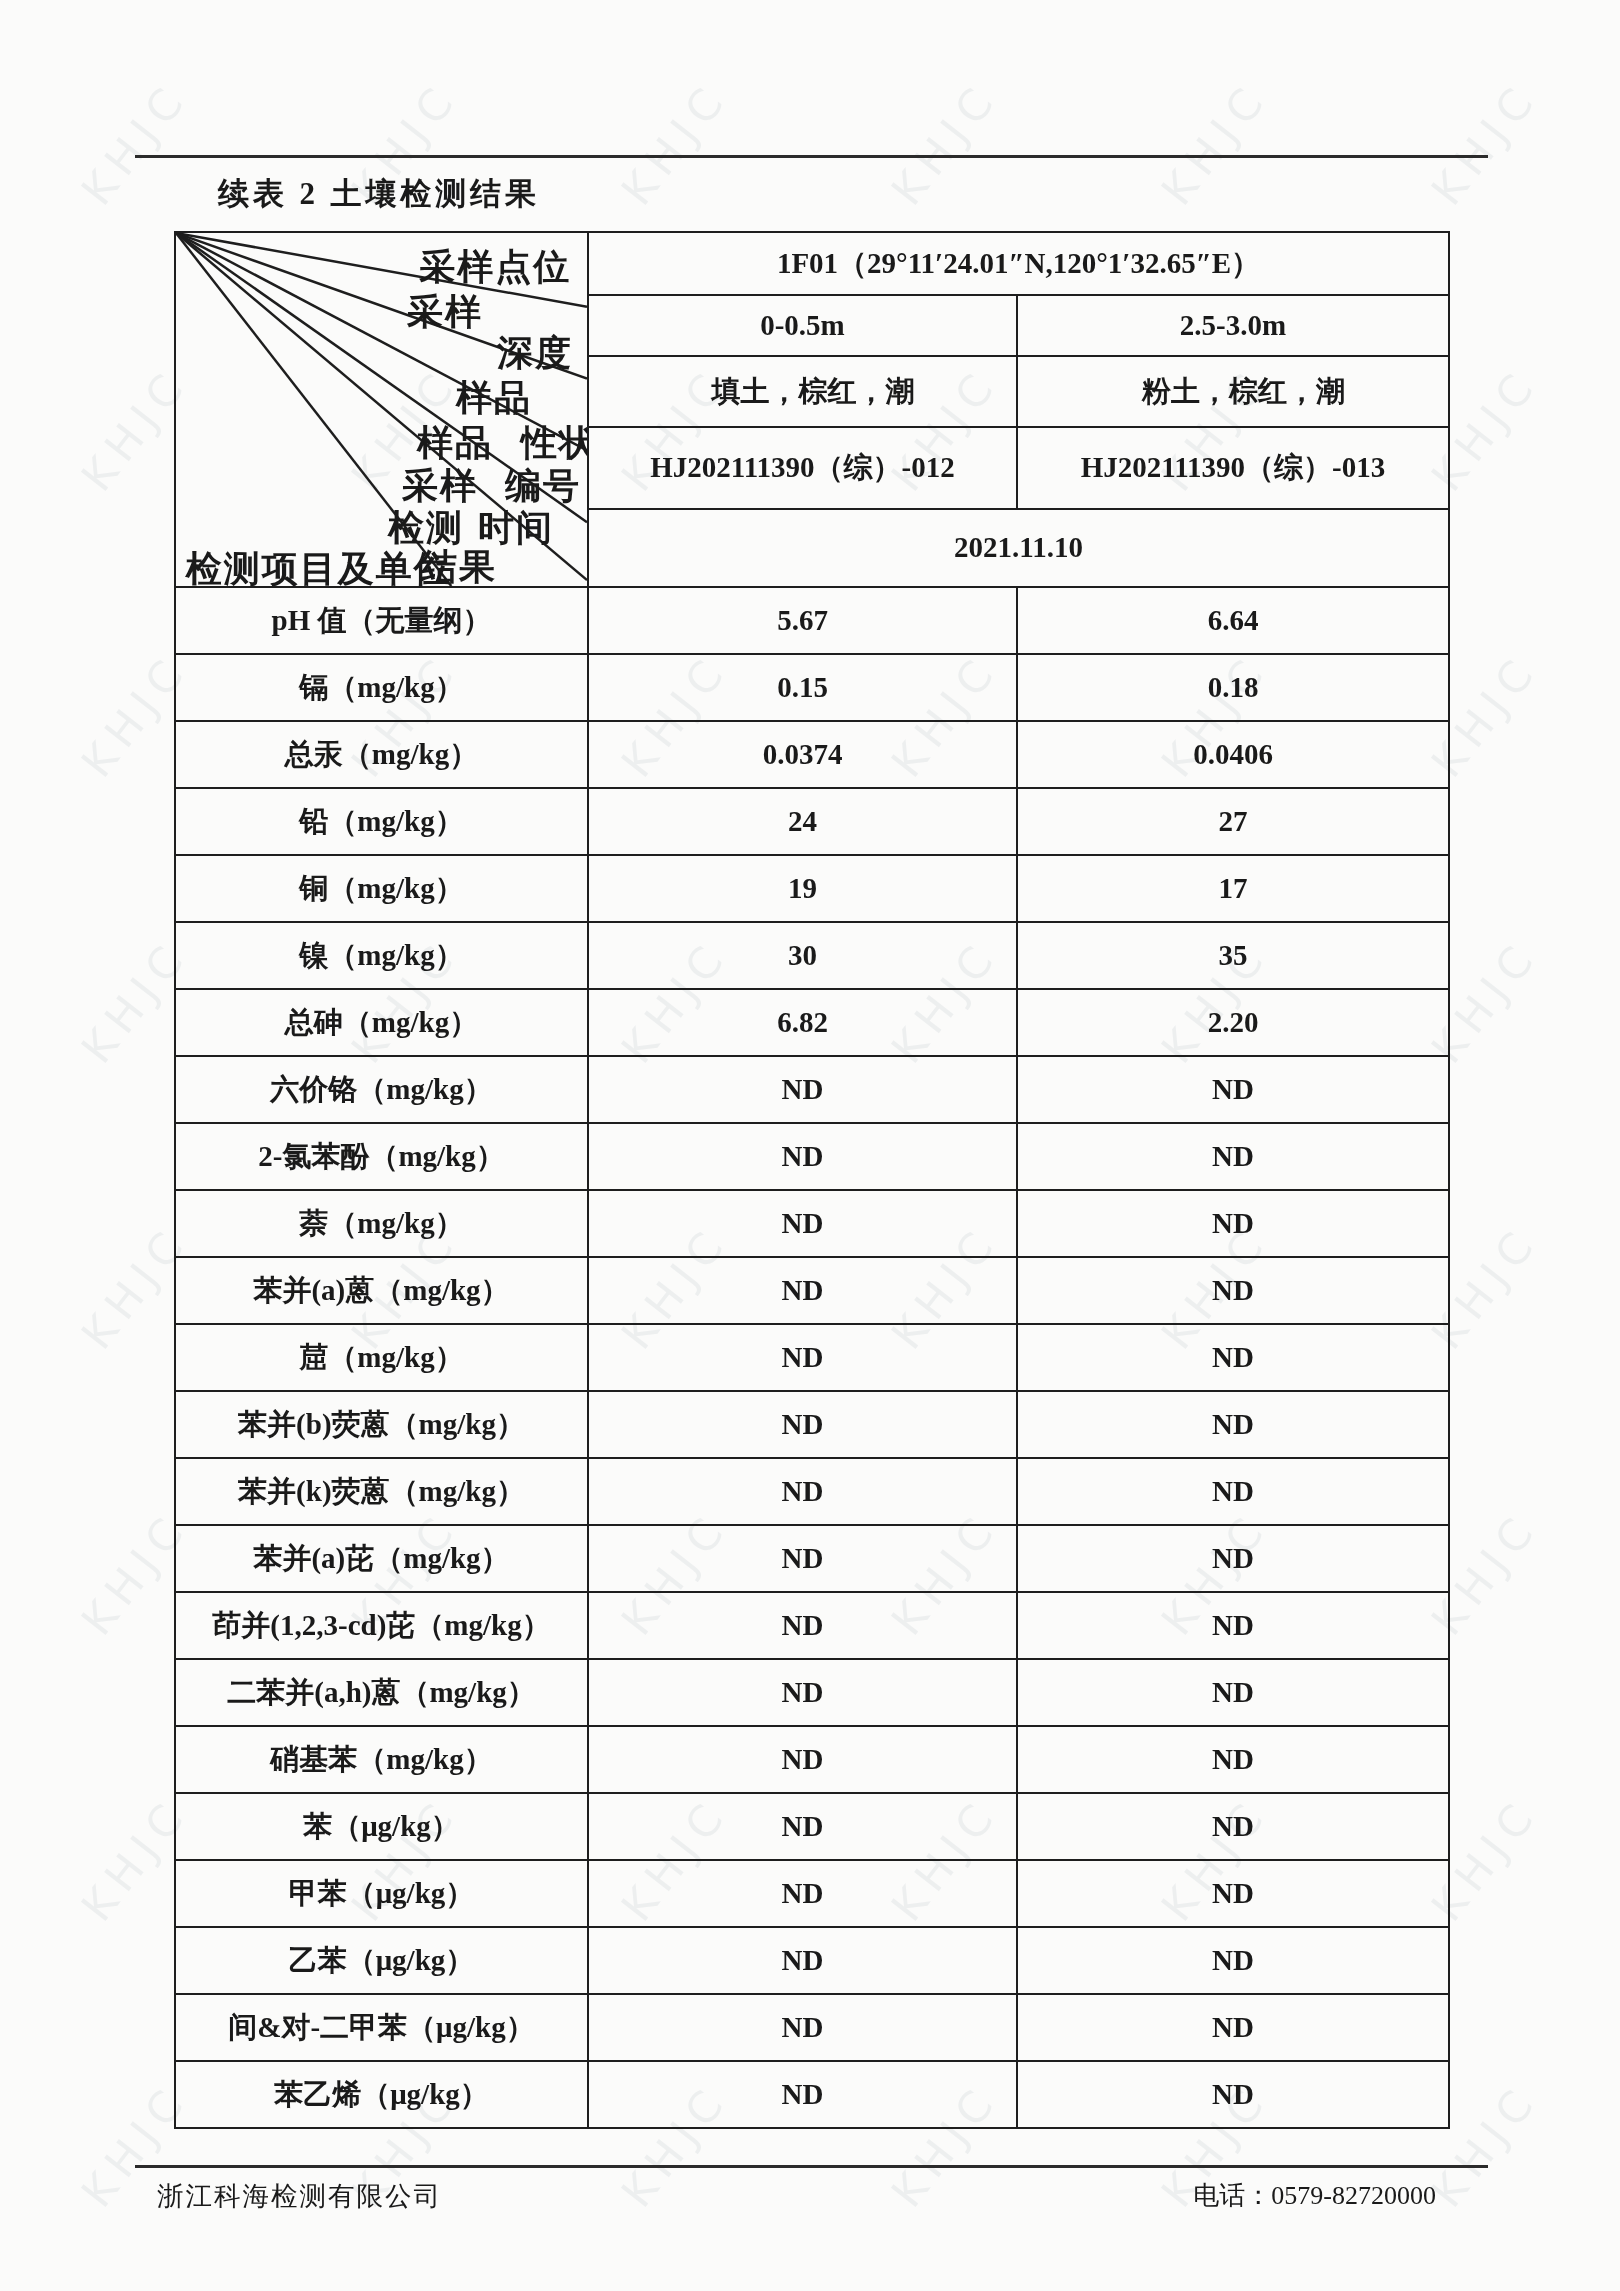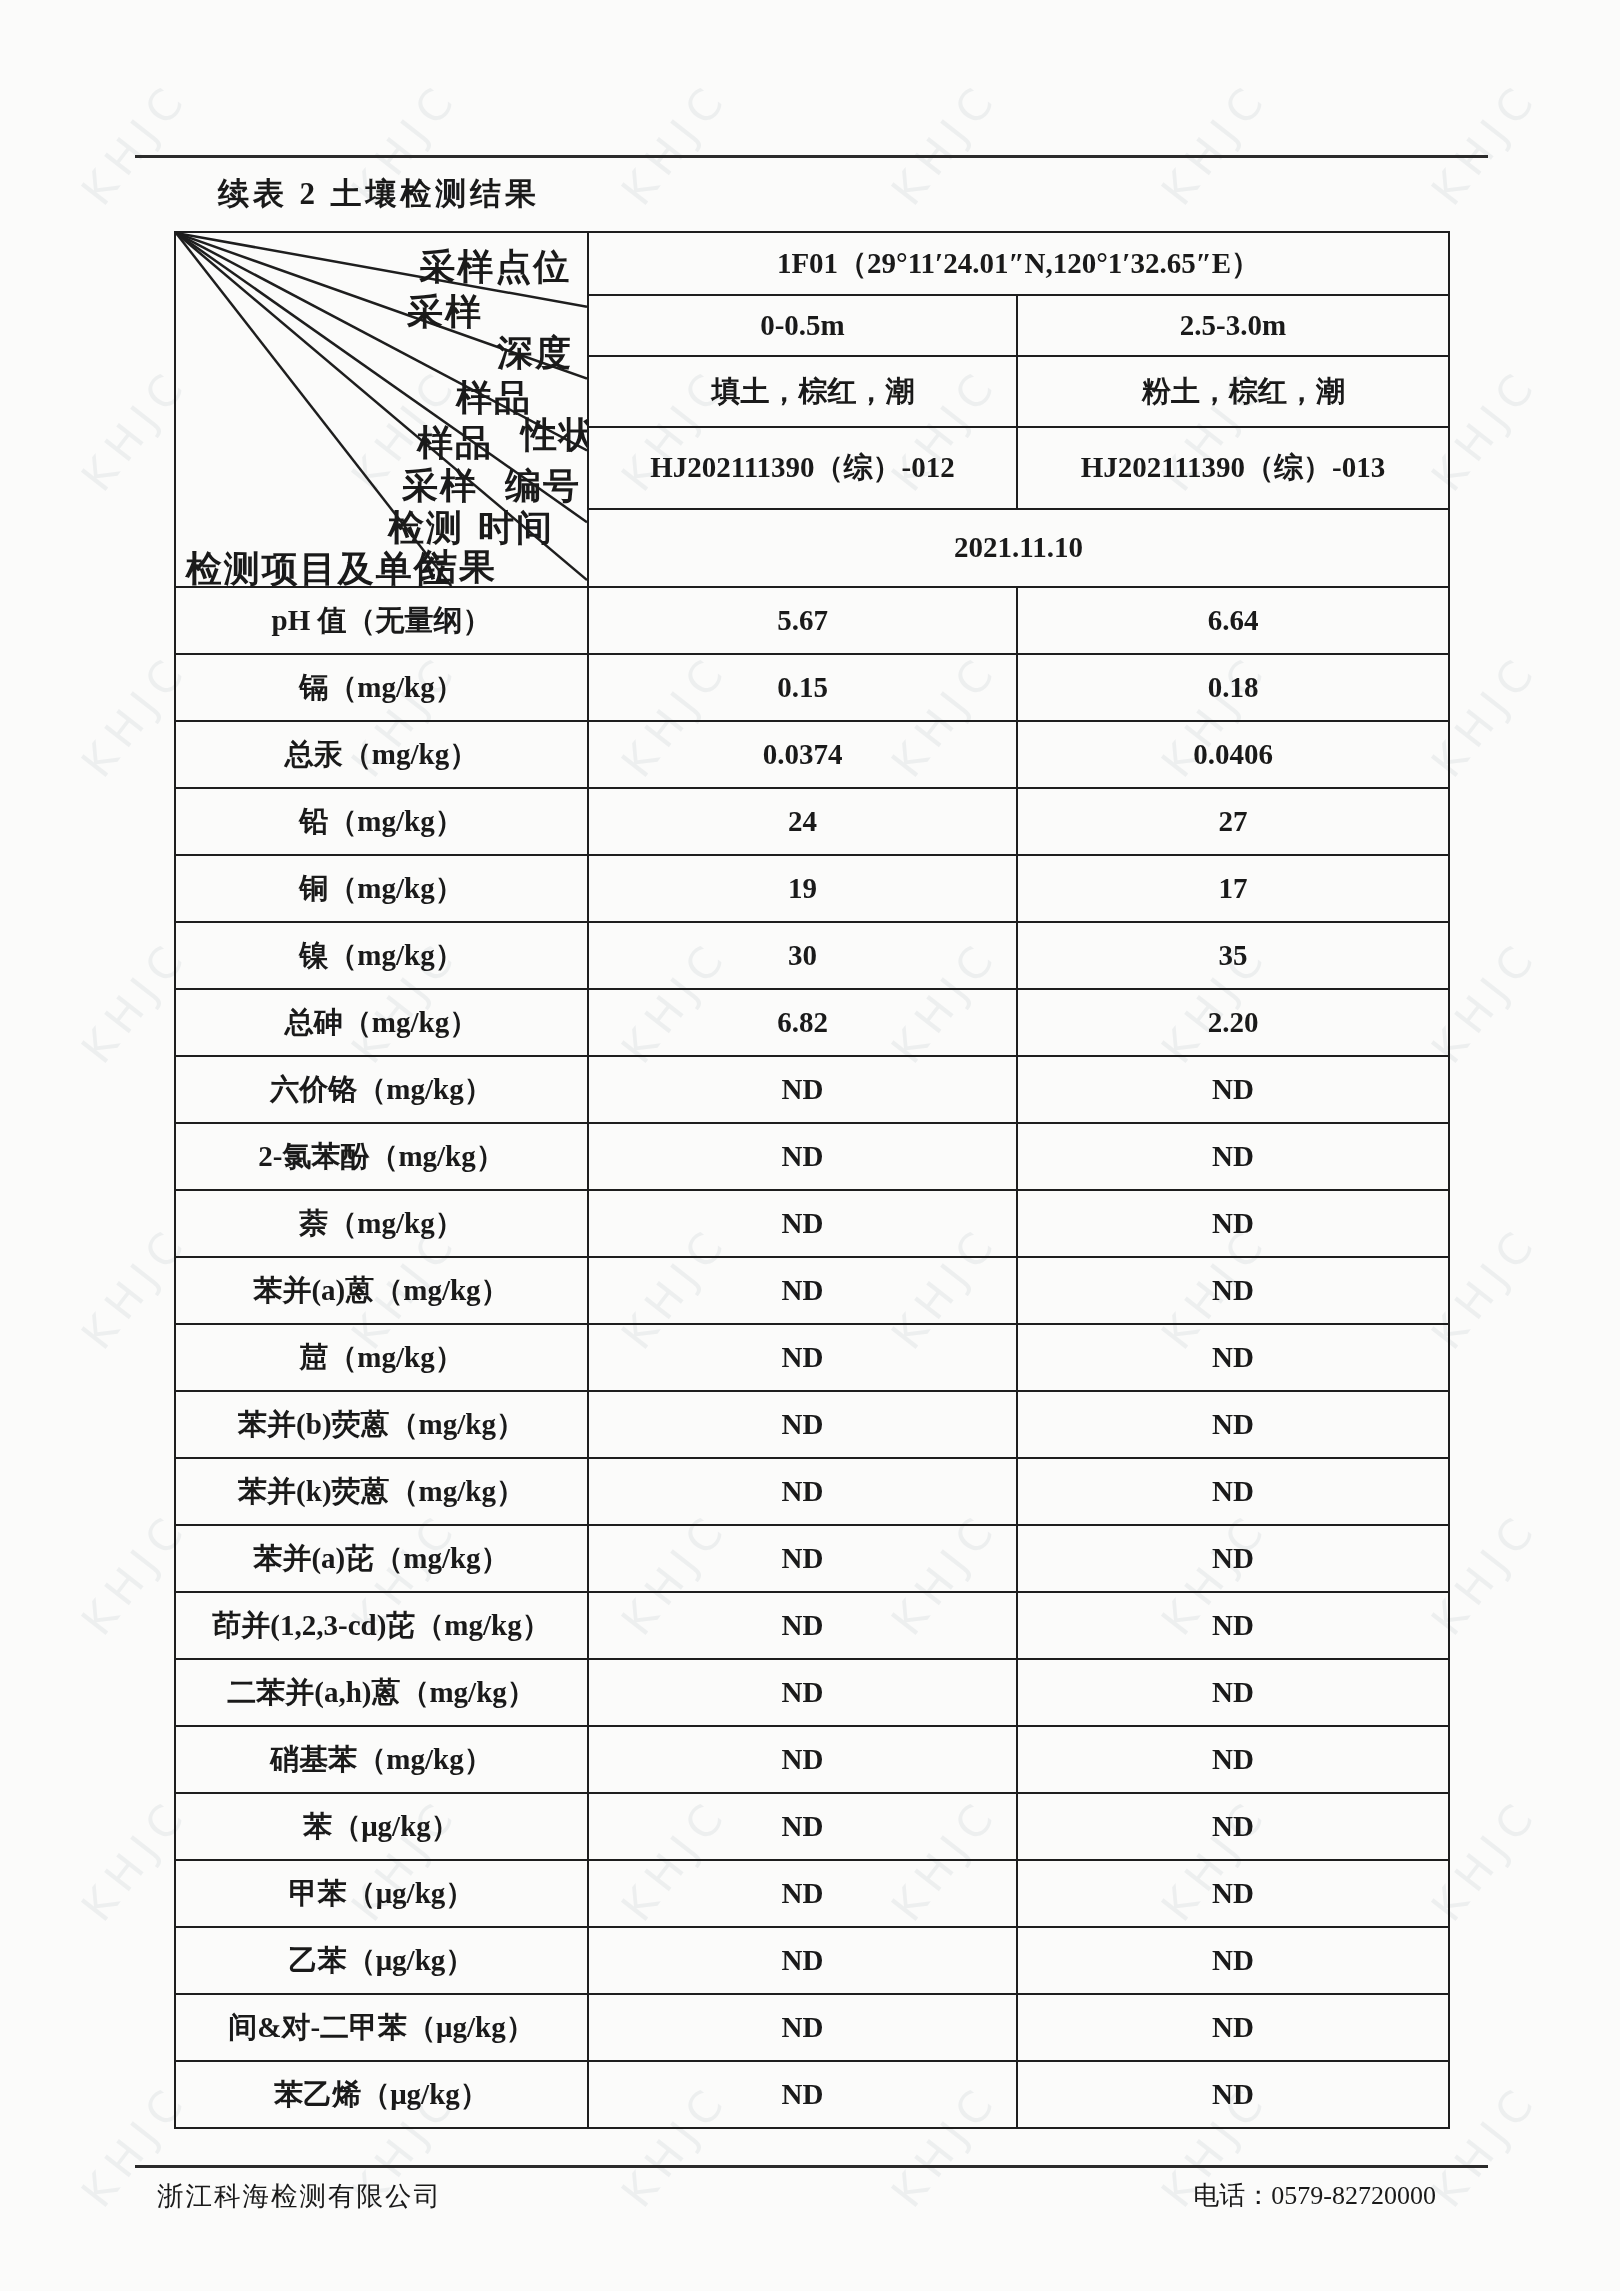--- a/index.html
+++ b/index.html
@@ -75,21 +75,21 @@
   td.corner svg{position:absolute;inset:0;width:100%;height:100%;}
   td.corner .dl{
     position:absolute;white-space:nowrap;
     font-size:36px;font-weight:bold;letter-spacing:2px;
   }
   .dl-0{top:13.7px;right:15.7px;letter-spacing:5.9px;}
   .dl-1{top:59px;left:231px;}
   .dl-2{top:100px;left:321px;}
   .dl-3{top:145px;left:280px;}
   .dl-4{top:190px;left:241px;}
-  .dl-5{top:182px;left:345px;}
+  .dl-5{top:190px;left:345px;}
   .dl-6{top:233px;left:226px;}
   .dl-7{top:233px;left:329px;}
   .dl-8{top:275px;left:212px;}
   .dl-9{top:275px;left:302px;}
   .dl-10{top:316px;left:9.8px;letter-spacing:1px;}
   .dl-11{top:314px;left:245px;}
 </style>
 </head>
 <body>
 

